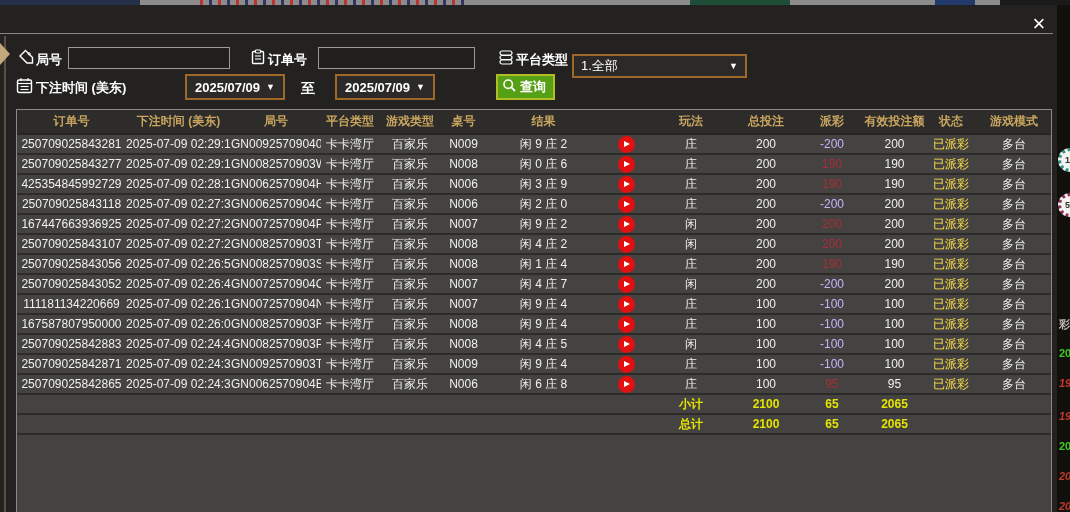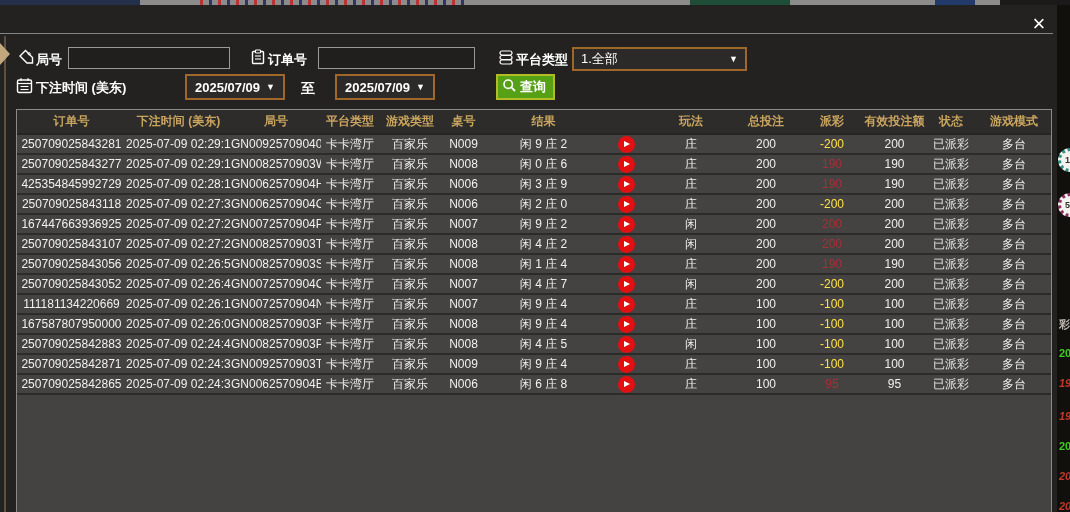--- a/index.html
+++ b/index.html
@@ -33,38 +33,38 @@
   .flabel{position:absolute;color:#fff;font-size:13px;font-weight:bold;white-space:nowrap;}
   .ficon{position:absolute;width:16px;height:16px;}
   .ficon svg{display:block;}
   .finput{position:absolute;height:22px;background:#211f1d;border:1px solid #9a9a9a;
           color:#eee;font-size:12px;padding:0 5px;outline:none;}
   .datebox{position:absolute;width:100px;height:26px;background:#2b2a28;border:2px solid #a06828;
            color:#fff;font-size:13px;font-weight:bold;display:flex;align-items:center;
            justify-content:center;gap:6px;cursor:pointer;}
   .datebox .arr,.dropdown .arr{font-size:9px;color:#fff;}
   .dropdown{position:absolute;width:175px;height:24px;background:#2b2a28;border:2px solid #a06828;
-            color:#fff;font-size:13px;display:flex;align-items:center;padding:0 7px;cursor:pointer;}
+            color:#fff;font-size:13px;display:flex;align-items:center;padding:0 7px;cursor:pointer;margin-top:7px;}
   .dropdown .val{flex:1;}
   .querybtn{position:absolute;height:26px;background:#55a014;border:2px solid #b3bc25;
             color:#fff;font-size:13px;font-weight:bold;display:flex;align-items:center;
             padding:0 7px 0 4px;gap:3px;cursor:pointer;}
 
   
   .table-zone{position:absolute;left:16px;top:104px;width:1036px;height:403px;
               background:#444342;border:1px solid #8a8a8a;border-bottom:none;overflow:hidden;}
   table{border-collapse:collapse;table-layout:fixed;width:1035px;}
   th{height:24px;background:#2d2c2a;color:#c9a55f;font-size:12px;font-weight:bold;
      border-bottom:2px solid #262523;padding:0;white-space:nowrap;overflow:hidden;}
   td{height:20px;background:#444342;color:#f0f0ef;font-size:12px;text-align:center;
      border-bottom:2px solid #2c2b29;padding:0;white-space:nowrap;overflow:hidden;}
   tr.totals td{color:#e4e400;font-weight:bold;}
-  td.payout.neg{color:#fde047;}
+  td.payout.neg{color:#c4b5fd;}
   td.payout.pos{color:#a82e38;}
-  td.status{color:#e5e5e5;}
+  td.status{color:#fde047;}
   .play-btn{display:inline-flex;width:17px;height:17px;border-radius:50%;background:#e21010;
             align-items:center;justify-content:center;cursor:pointer;vertical-align:middle;}
   .play-tri{width:0;height:0;border-top:3.5px solid transparent;border-bottom:3.5px solid transparent;
             border-left:6px solid #fff;margin-left:2px;}
 
   .mag{display:inline-block;}
 </style>
 </head>
 <body>
 
@@ -443,17 +443,49 @@
                 </span></td>
               <td>庄</td>
               <td>100</td>
               <td class="payout pos">95</td>
               <td>95</td>
               <td class="status">已派彩</td>
               <td>多台</td>
             </tr>
           </tbody>
         <tbody>
+          <tr class="totals">
+            <td></td>
+              <td></td>
+              <td></td>
+              <td></td>
+              <td></td>
+              <td></td>
+              <td></td>
+              <td></td>
+            <td>小计</td>
+            <td>2100</td>
+            <td>65</td>
+            <td>2065</td>
+            <td></td>
+              <td></td>
+          </tr>
+          <tr class="totals">
+            <td></td>
+              <td></td>
+              <td></td>
+              <td></td>
+              <td></td>
+              <td></td>
+              <td></td>
+              <td></td>
+            <td>总计</td>
+            <td>2100</td>
+            <td>65</td>
+            <td>2065</td>
+            <td></td>
+              <td></td>
+          </tr>
         </tbody>
       </table>
     </div>
   </div>
 </div>
 
 </body></html>

